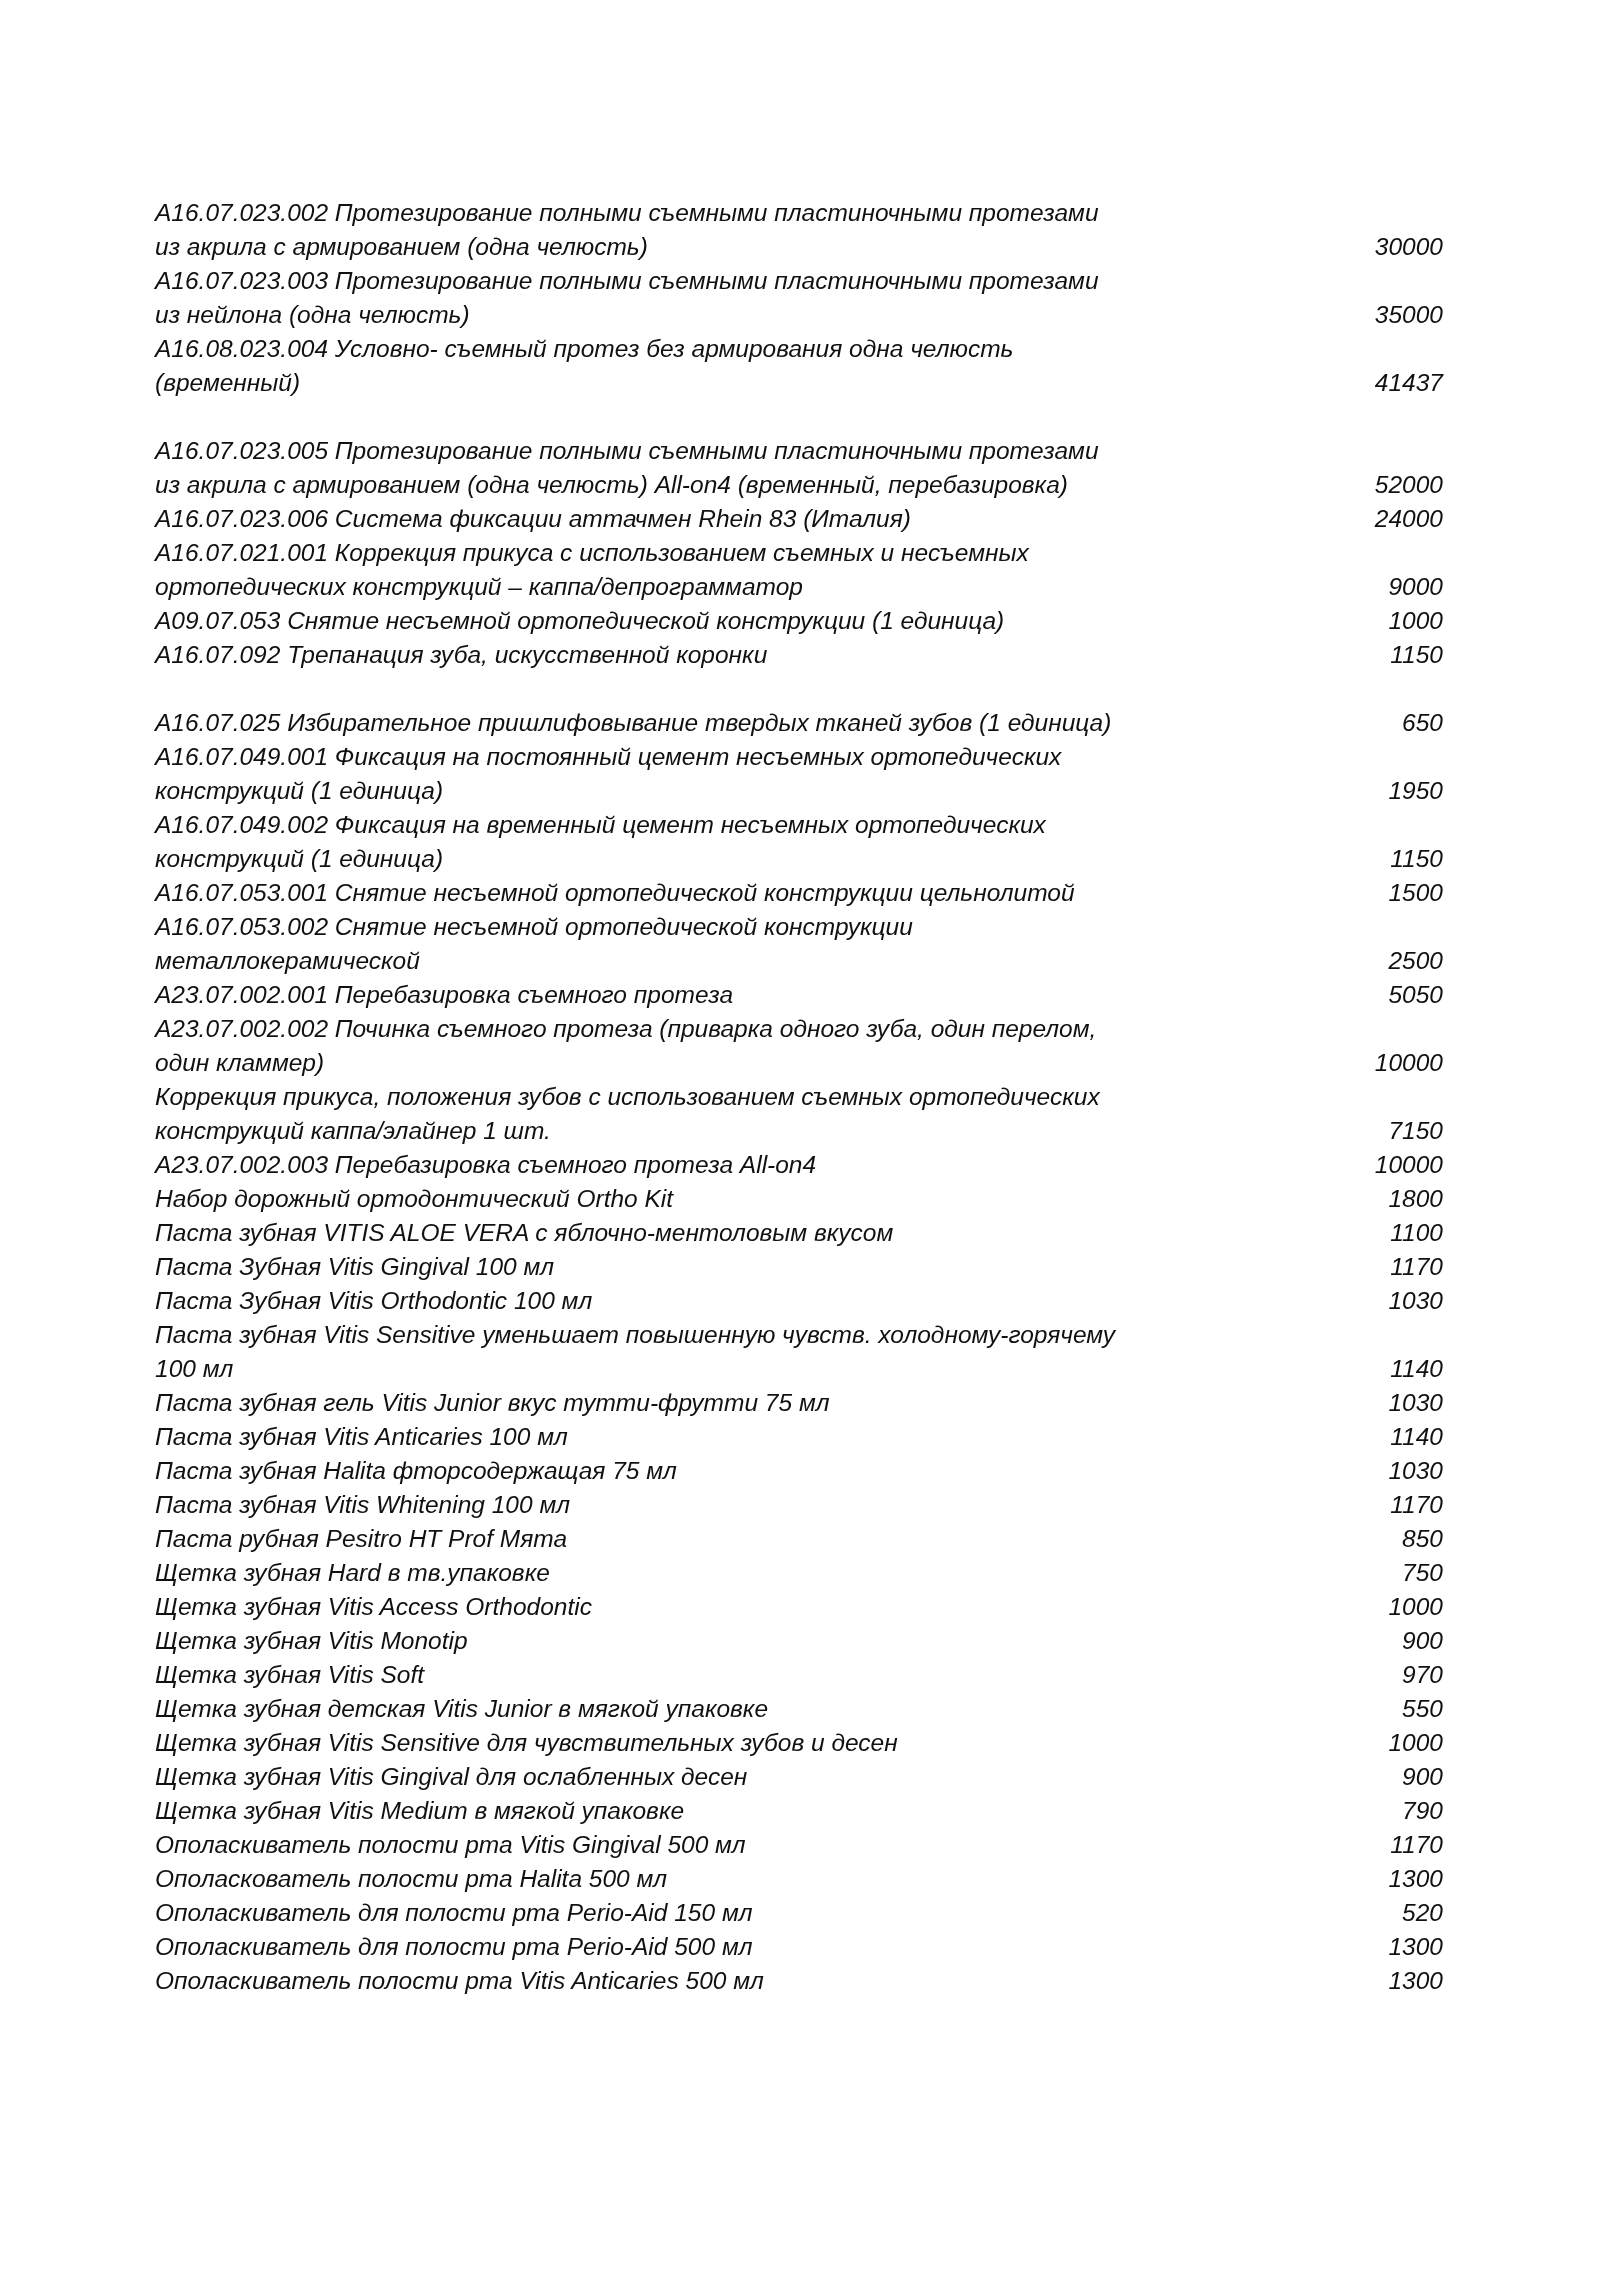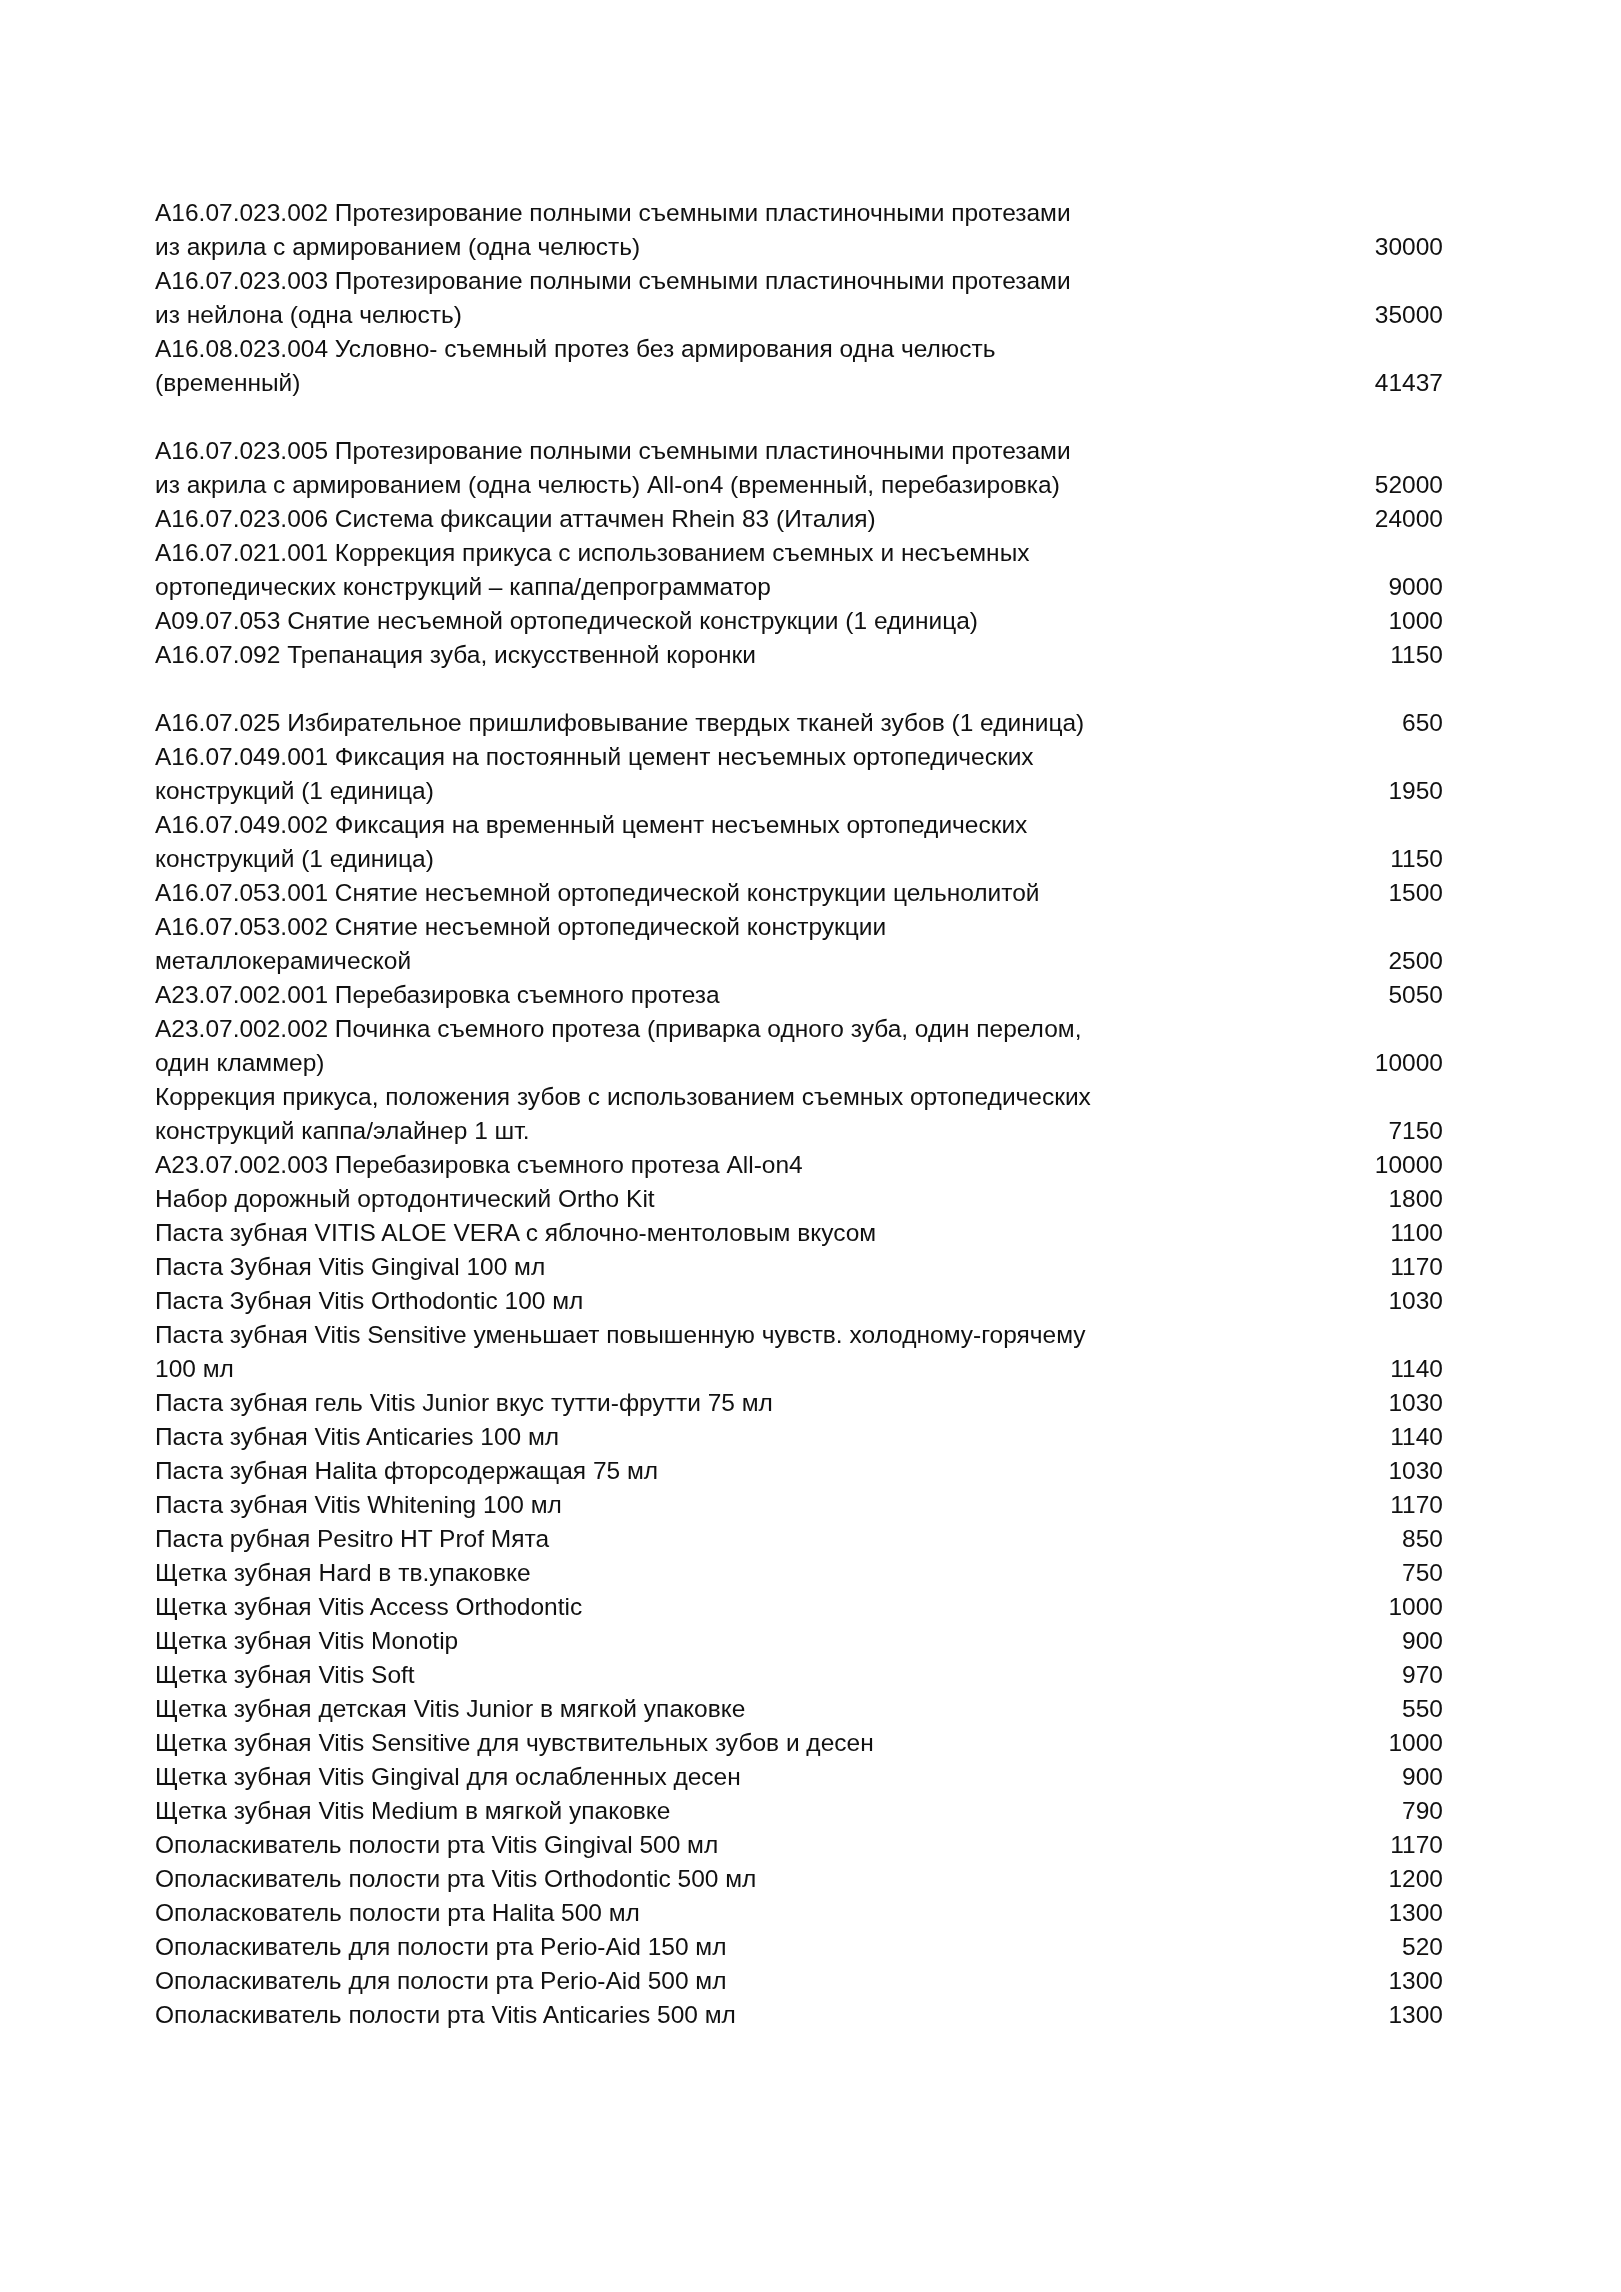--- a/index.html
+++ b/index.html
@@ -12,20 +12,21 @@
     font-family: "Liberation Sans", sans-serif;
     font-size: 24.5px;
     line-height: 34px;
     color: #111111;
   }
   .row {
     display: flex;
     align-items: flex-end;
     justify-content: center;
     white-space: nowrap;
+    font-style: italic;
   }
   .row .desc { flex: 1 1 auto; white-space: pre-line; }
   .row .price { flex: 0 0 auto; text-align: right; min-width: 98px; }
   .blank { height: 34px; }
 </style>
 </head>
 <body>
 
 <div class="page">
   <div class="row">
@@ -179,24 +180,20 @@
     </div>
   <div class="row">
       <span class="desc">Щетка зубная Vitis Medium в мягкой упаковке</span>
       <span class="price">790</span>
     </div>
   <div class="row">
       <span class="desc">Ополаскиватель полости рта Vitis Gingival 500 мл</span>
       <span class="price">1170</span>
     </div>
   <div class="row">
-      <span class="desc">Ополаскиватель полости рта Vitis Orthodontic 500 мл</span>
-      <span class="price">1200</span>
-    </div>
-  <div class="row">
       <span class="desc">Ополаскователь полости рта Halita 500 мл</span>
       <span class="price">1300</span>
     </div>
   <div class="row">
       <span class="desc">Ополаскиватель для полости рта Perio-Aid 150 мл</span>
       <span class="price">520</span>
     </div>
   <div class="row">
       <span class="desc">Ополаскиватель для полости рта Perio-Aid 500 мл</span>
       <span class="price">1300</span>

